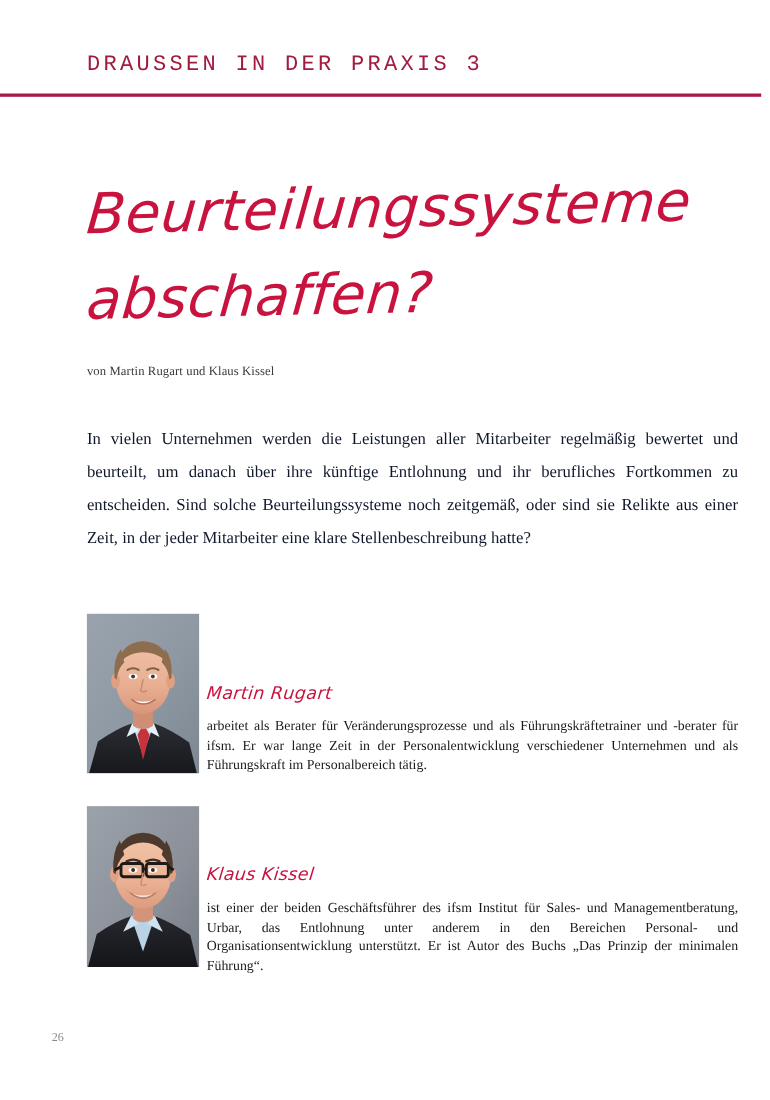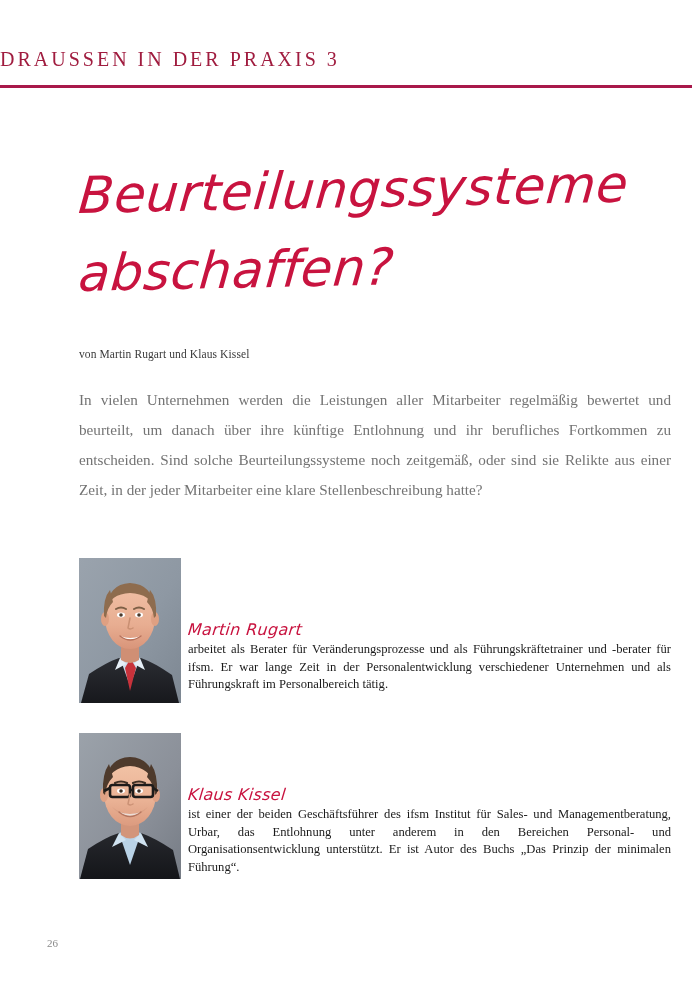--- a/index.html
+++ b/index.html
@@ -15,21 +15,22 @@
     overflow: hidden;
   }
 
   
   .runhead {
     position: absolute;
     left: 0; top: 48px;
     width: 700px;
   }
   .runhead-text {
-    font-family: Liberation Serif, serif;
+    margin-left: 79px;
+    font-family: Liberation Mono, monospace;
     font-size: 20px;
     letter-spacing: 3.0px;
     color: #a01c3f;
     white-space: nowrap;
   }
   .runhead-rule {
     position: absolute;
     left: 0; top: 37px;
     width: 692px; height: 2.5px;
     background: #a8184a;
@@ -51,35 +52,35 @@
     letter-spacing: 0.5px;
     transform: skewX(-6deg) rotate(-1.2deg);
     transform-origin: left center;
     white-space: nowrap;
   }
   .title-line.second { margin-top: 2px; }
 
   
   .byline {
     position: absolute;
-    left: 79px; top: 348px;
+    left: 79px; top: 332px;
     font-size: 11.5px;
     color: #3a3a3a;
     letter-spacing: 0.1px;
   }
 
   
   .lead {
     position: absolute;
     left: 79px; top: 385px;
     width: 592px;
     font-size: 15.2px;
     line-height: 30px;
     text-align: justify;
-    color: #737373;
+    color: #0f172a;
   }
 
   
   .author {
     position: absolute;
     left: 79px;
     width: 592px;
   }
   .author.a1 { top: 558px; }
   .author.a2 { top: 733px; }
@@ -105,21 +106,21 @@
     color: #c8133f;
     letter-spacing: 0.3px;
     transform: skewX(-6deg);
     transform-origin: left center;
     white-space: nowrap;
   }
   .author.a1 .author-body { padding-top: 62px; }
   .author.a2 .author-body { padding-top: 52px; }
 
   .author-bio {
-    margin-top: 2px;
+    margin-top: 13px;
     font-size: 12.6px;
     line-height: 17.5px;
     text-align: justify;
     color: #1a1a1a;
   }
 
   
   .folio {
     position: absolute;
     left: 47px; top: 937px;

